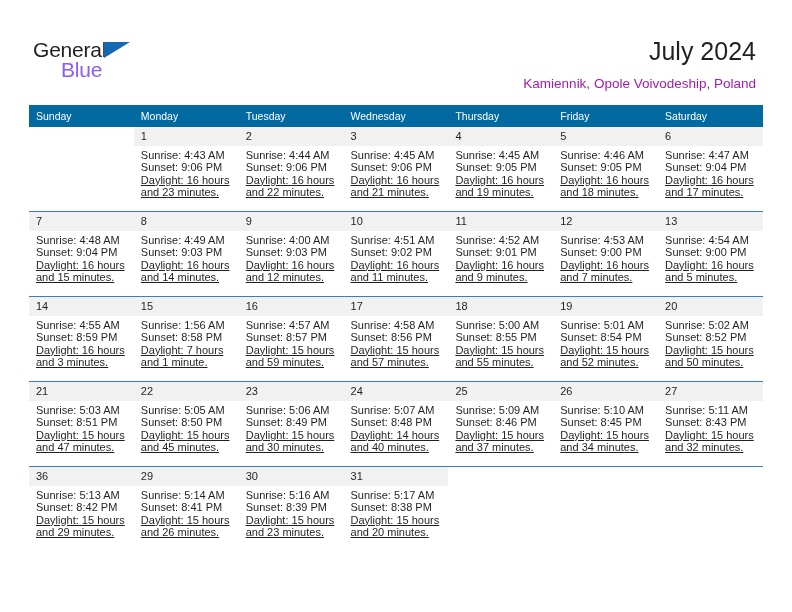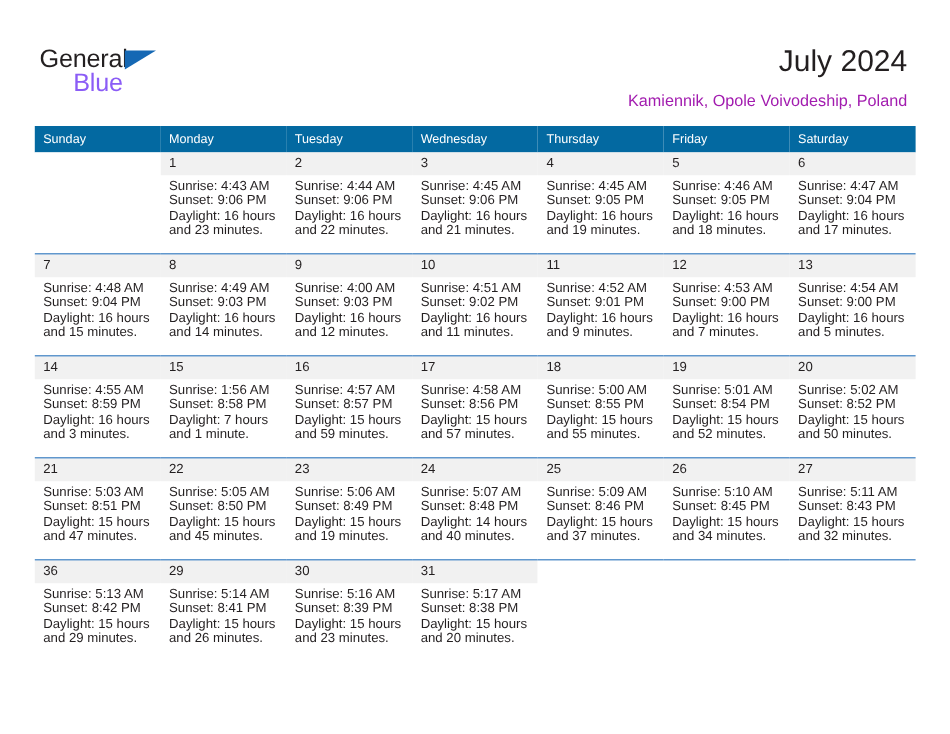--- a/index.html
+++ b/index.html
@@ -139,20 +139,21 @@
     padding: 3px 6px 0 7px;
     font-size: 11px;
     line-height: 12.4px;
     color: #231f20;
   }
   .info div {
     white-space: nowrap;
   }
   .info .daylight {
     white-space: normal;
+    text-decoration: underline;
   }
 </style>
 </head>
 <body>
 
 <div class="page">
 
   <div class="header">
     <div class="logo">
       <span class="logo-general">General</span>
@@ -407,21 +408,21 @@
                 <div class="daylight">Daylight: 15 hours and 45 minutes.</div>
               </div>
             </div>
           </td>
           <td>
             <div class="cell">
               <div class="daynum">23</div>
               <div class="info">
                 <div>Sunrise: 5:06 AM</div>
                 <div>Sunset: 8:49 PM</div>
-                <div class="daylight">Daylight: 15 hours and 19 minutes.</div>
+                <div class="daylight">Daylight: 15 hours and 30 minutes.</div>
               </div>
             </div>
           </td>
           <td>
             <div class="cell">
               <div class="daynum">24</div>
               <div class="info">
                 <div>Sunrise: 5:07 AM</div>
                 <div>Sunset: 8:48 PM</div>
                 <div class="daylight">Daylight: 14 hours and 40 minutes.</div>

